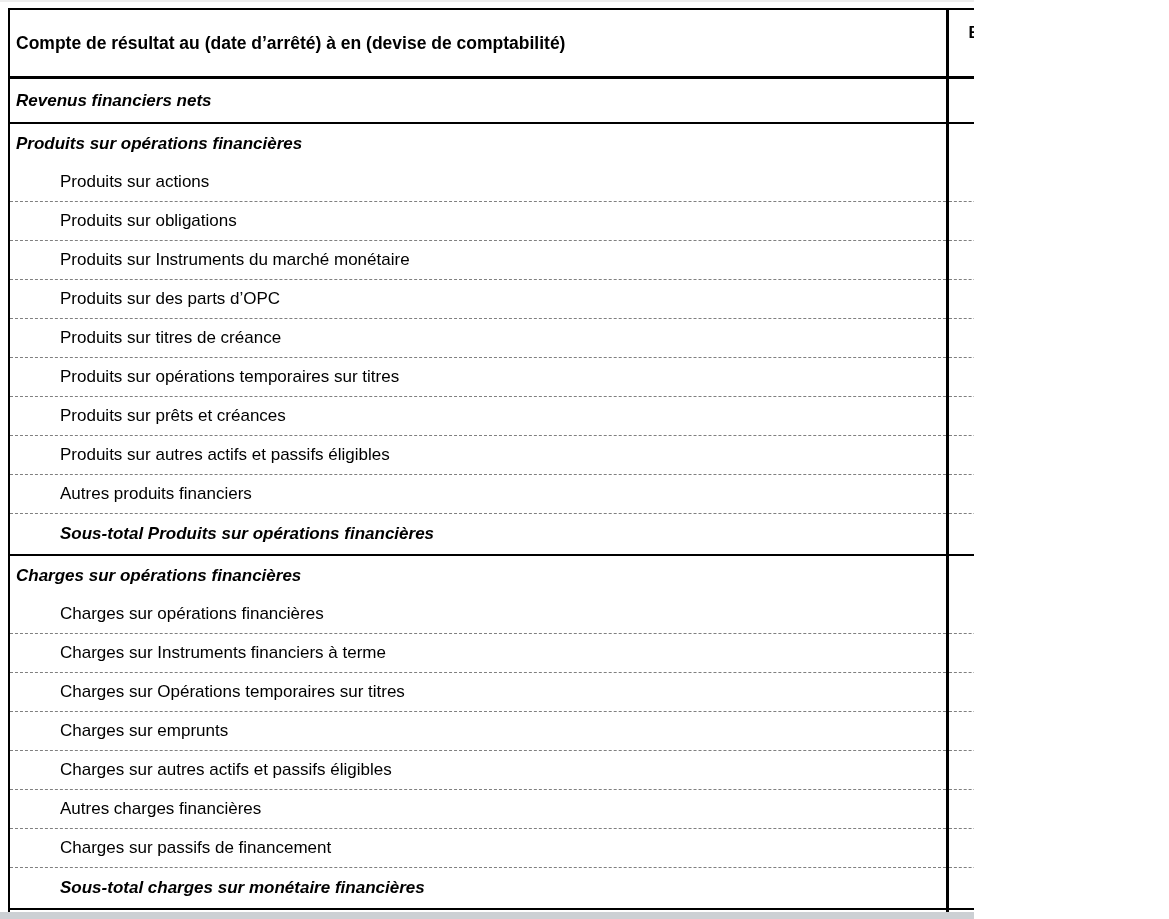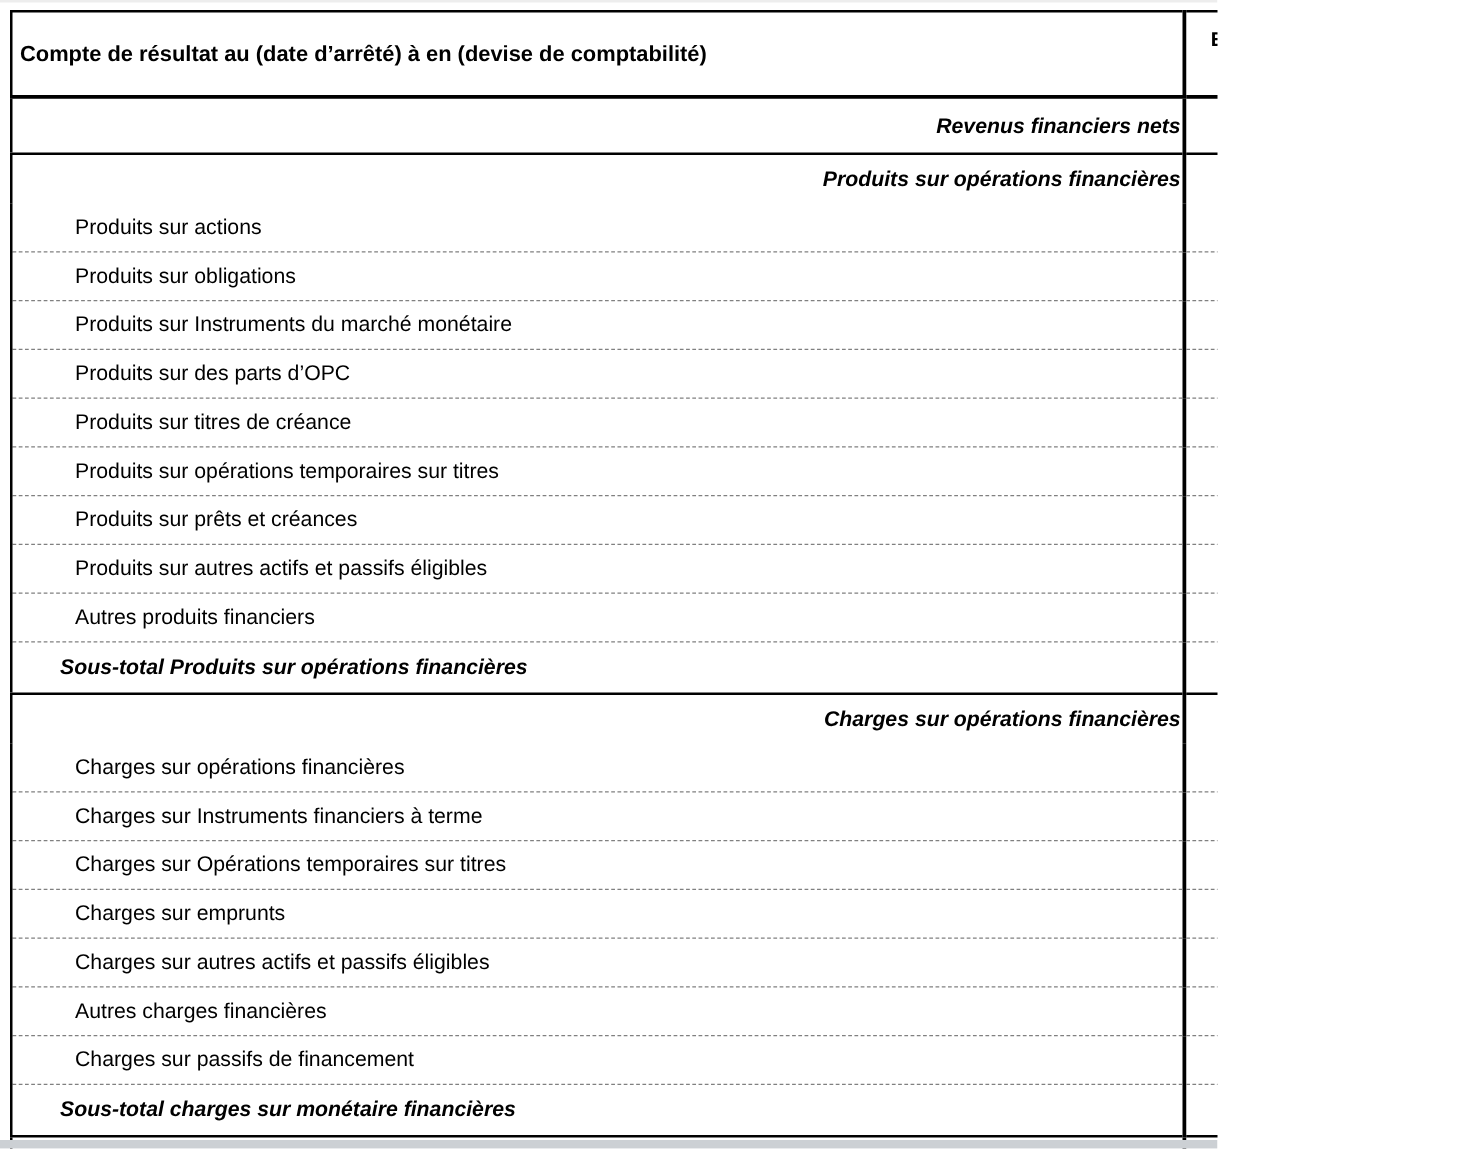--- a/index.html
+++ b/index.html
@@ -77,31 +77,30 @@
 
   tr.sep-solid  > td { border-top: 2px solid var(--border-color, #000); }
   tr.sep-dotted > td { border-top: 1px dashed var(--dotted-color, #808080); }
   tr.sep-none   > td { border-top: none; }
 
   tr.style-section > td { height: 37px; }
   tr.style-section > td.label-cell {
     font-weight: bold;
     font-style: italic;
     padding-left: 6px;
-    text-align: right;
   }
   tbody tr:first-child > td { height: 41px; }
 
   tr.style-item > td { height: 36px; }
 
   tr.style-subtotal > td { height: 38px; }
   tr.style-subtotal > td.label-cell {
     font-weight: bold;
     font-style: italic;
-    padding-left: 38px;
+    padding-left: 50px;
   }
 
   tr.style-total > td { height: 36px; }
   tr.style-total > td.label-cell {
     font-weight: bold;
     font-style: italic;
     padding-left: 6px;
     font-size: 18px;
     color: var(--total-color, #1A3866);
   }

